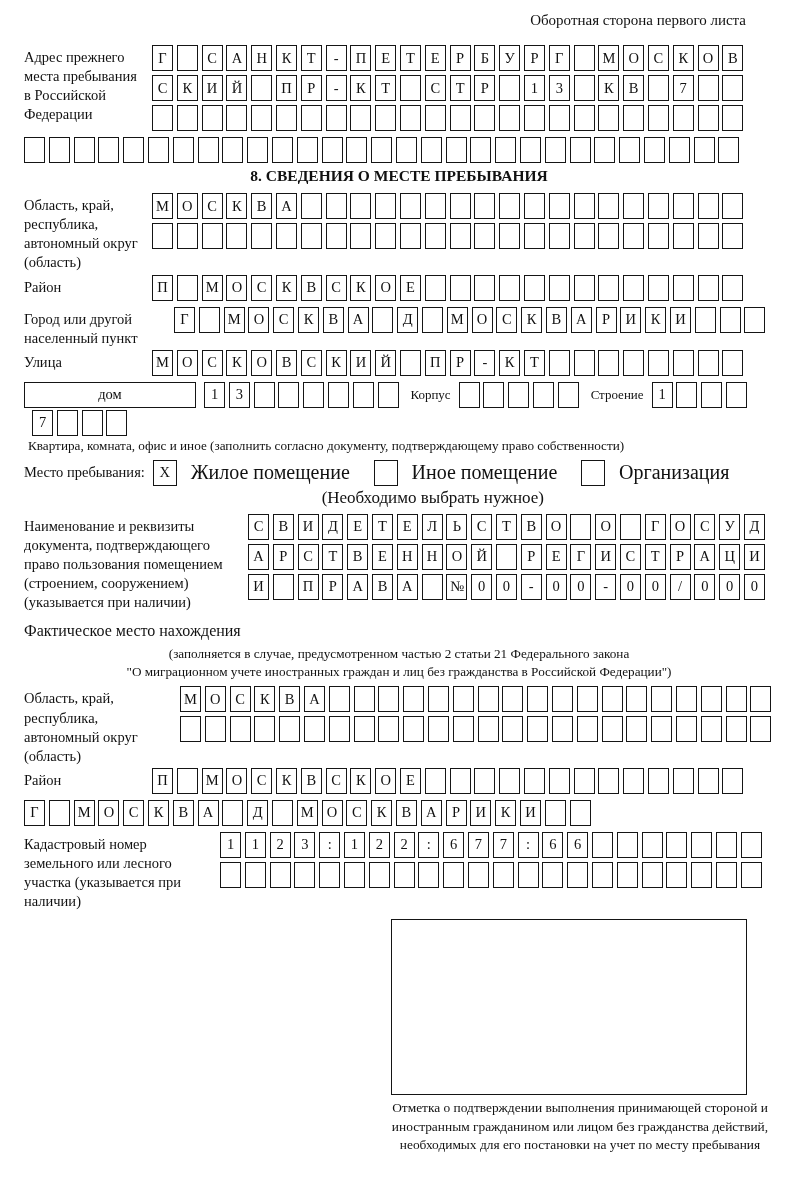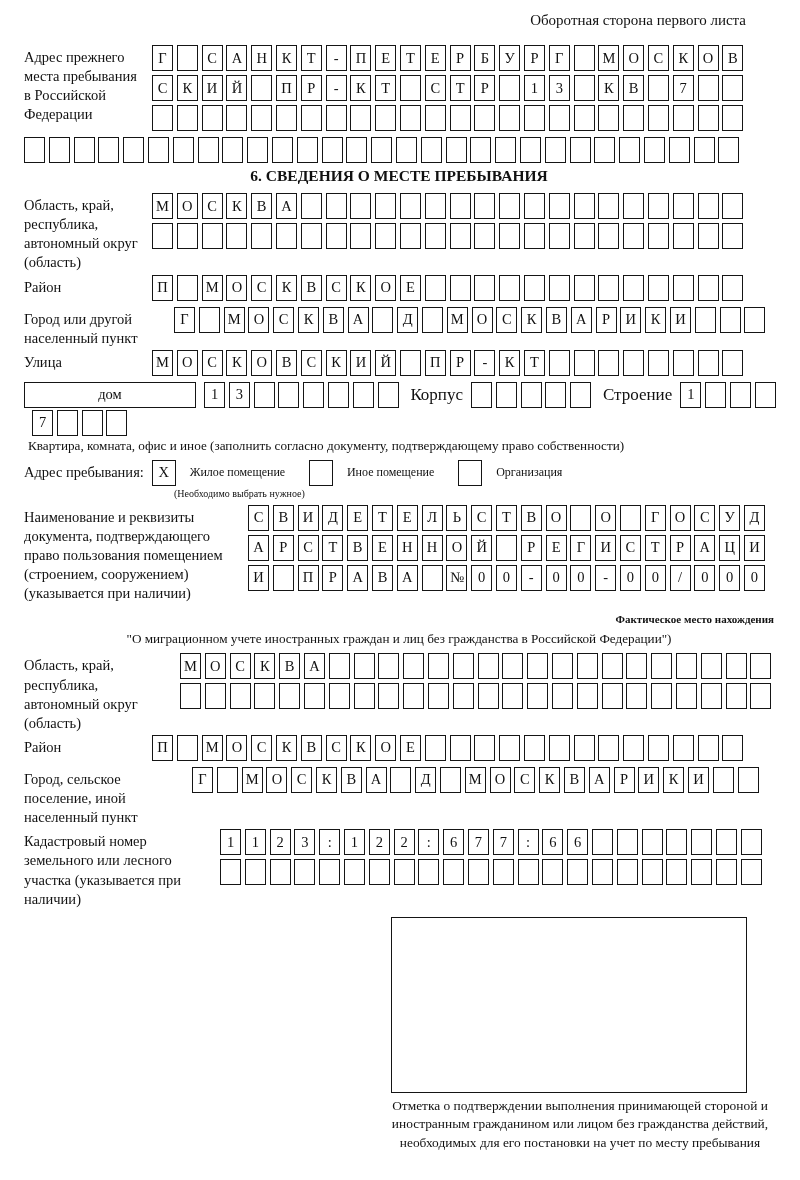--- a/index.html
+++ b/index.html
@@ -10,32 +10,32 @@
   .group{display:flex;margin-bottom:2px;}
   .glabel{width:var(--lw,128px);flex:none;font-size:14.5px;line-height:1.32;padding-top:3px;padding-right:6px;box-sizing:border-box;}
   .rows{flex:1;min-width:0;}
   .cellrow{display:flex;margin-bottom:4px;height:26px;}
   .cell{flex:none;width:21px;height:26px;box-sizing:border-box;border:1.6px solid #151515;
         margin-right:3.8px;font-size:14.5px;display:flex;align-items:center;justify-content:center;background:#fff;}
   .fullrow{margin-left:0;}
   .caption{font-size:13.2px;margin:2px 0 6px 4px;}
   .caption.center{text-align:center;margin-left:0;}
   .sectitle{text-align:center;font-weight:bold;font-size:15.5px;margin:4px 0 8px 0;}
-  .subtitle{text-align:right;font-weight:bold;font-size:11px;margin:10px 0 6px 0;}
+  .subtitle{text-align:left;font-weight:normal;font-size:16px;margin:10px 0 6px 0;}
   .boxlabel{box-sizing:border-box;border:1.6px solid #151515;height:26px;display:flex;align-items:center;
             justify-content:center;font-size:14.5px;flex:none;background:#fff;}
   .inlineline{display:flex;align-items:center;margin-bottom:2px;}
-  .inltext{font-size:17px;margin:0 8px;}
+  .inltext{font-size:13px;margin:0 8px;}
   .stayline{display:flex;align-items:center;margin:4px 0 2px 0;}
   .staylabel{font-size:14.5px;margin-right:8px;}
   .stayopt{display:flex;align-items:center;margin-right:14px;}
   .stayopt .cellrow{margin-bottom:0;}
   .stayopt .cell{width:24px;}
-  .stayopt .optlabel{font-size:12px;margin-left:10px;margin-right:10px;}
-  .staynote{font-size:10px;text-align:left;width:370px;margin:0 0 6px 150px;}
+  .stayopt .optlabel{font-size:20px;margin-left:10px;margin-right:10px;}
+  .staynote{font-size:17px;text-align:right;width:370px;margin:0 0 6px 150px;}
   .stamp{margin-left:367px;width:356px;height:176px;border:1.8px solid #151515;box-sizing:border-box;margin-top:8px;background:#fff;}
   .stampnote{margin-left:358px;width:396px;text-align:center;font-size:13.4px;line-height:1.38;margin-top:4px;}
   .mb6{margin-bottom:6px;}
 </style>
 </head>
 <body>
 
 <div class="page">
 
   <div class="hdr">Оборотная сторона первого листа</div>
@@ -148,21 +148,21 @@
       <div class="cell"></div>
       <div class="cell"></div>
       <div class="cell"></div>
       <div class="cell"></div>
       <div class="cell"></div>
       <div class="cell"></div>
       <div class="cell"></div>
       <div class="cell"></div>
     </div>
 
-  <div class="sectitle">6. СВЕДЕНИЯ О МЕСТЕ ПРЕБЫВАНИЯ</div>
+  <div class="sectitle">8. СВЕДЕНИЯ О МЕСТЕ ПРЕБЫВАНИЯ</div>
 
   <div class="group">
     <div class="glabel">Область, край, республика, автономный округ (область)</div>
     <div class="rows">
       <div class="cellrow">
           <div class="cell">М</div>
           <div class="cell">О</div>
           <div class="cell">С</div>
           <div class="cell">К</div>
           <div class="cell">В</div>
@@ -344,21 +344,21 @@
     <div class="cellrow" style="margin:0 0 0 8px">
         <div class="cell">7</div>
         <div class="cell"></div>
         <div class="cell"></div>
         <div class="cell"></div>
       </div>
   </div>
   <div class="caption">Квартира, комната, офис и иное (заполнить согласно документу, подтверждающему право собственности)</div>
 
   <div class="stayline">
-    <span class="staylabel">Адрес пребывания:</span>
+    <span class="staylabel">Место пребывания:</span>
     <div class="stayopt">
       <div class="cellrow">
           <div class="cell">X</div>
         </div>
       <span class="optlabel">Жилое помещение</span>
     </div>
     <div class="stayopt">
       <div class="cellrow">
           <div class="cell"></div>
         </div>
@@ -442,20 +442,21 @@
           <div class="cell">0</div>
           <div class="cell">/</div>
           <div class="cell">0</div>
           <div class="cell">0</div>
           <div class="cell">0</div>
         </div>
     </div>
   </div>
 
   <div class="subtitle">Фактическое место нахождения</div>
+  <div class="caption center" style="margin-bottom:1px">(заполняется в случае, предусмотренном частью 2 статьи 21 Федерального закона</div>
   <div class="caption center mb6">"О миграционном учете иностранных граждан и лиц без гражданства в Российской Федерации")</div>
 
   <div class="group" style="--lw:156px">
     <div class="glabel">Область, край, республика, автономный округ (область)</div>
     <div class="rows">
       <div class="cellrow">
           <div class="cell">М</div>
           <div class="cell">О</div>
           <div class="cell">С</div>
           <div class="cell">К</div>
@@ -535,21 +536,20 @@
           <div class="cell"></div>
           <div class="cell"></div>
           <div class="cell"></div>
           <div class="cell"></div>
           <div class="cell"></div>
         </div>
     </div>
   </div>
 
   <div class="group" style="--lw:168px">
-    <div class="glabel">Город, сельское поселение, иной населенный пункт</div>
     <div class="rows">
       <div class="cellrow">
           <div class="cell">Г</div>
           <div class="cell"></div>
           <div class="cell">М</div>
           <div class="cell">О</div>
           <div class="cell">С</div>
           <div class="cell">К</div>
           <div class="cell">В</div>
           <div class="cell">А</div>

